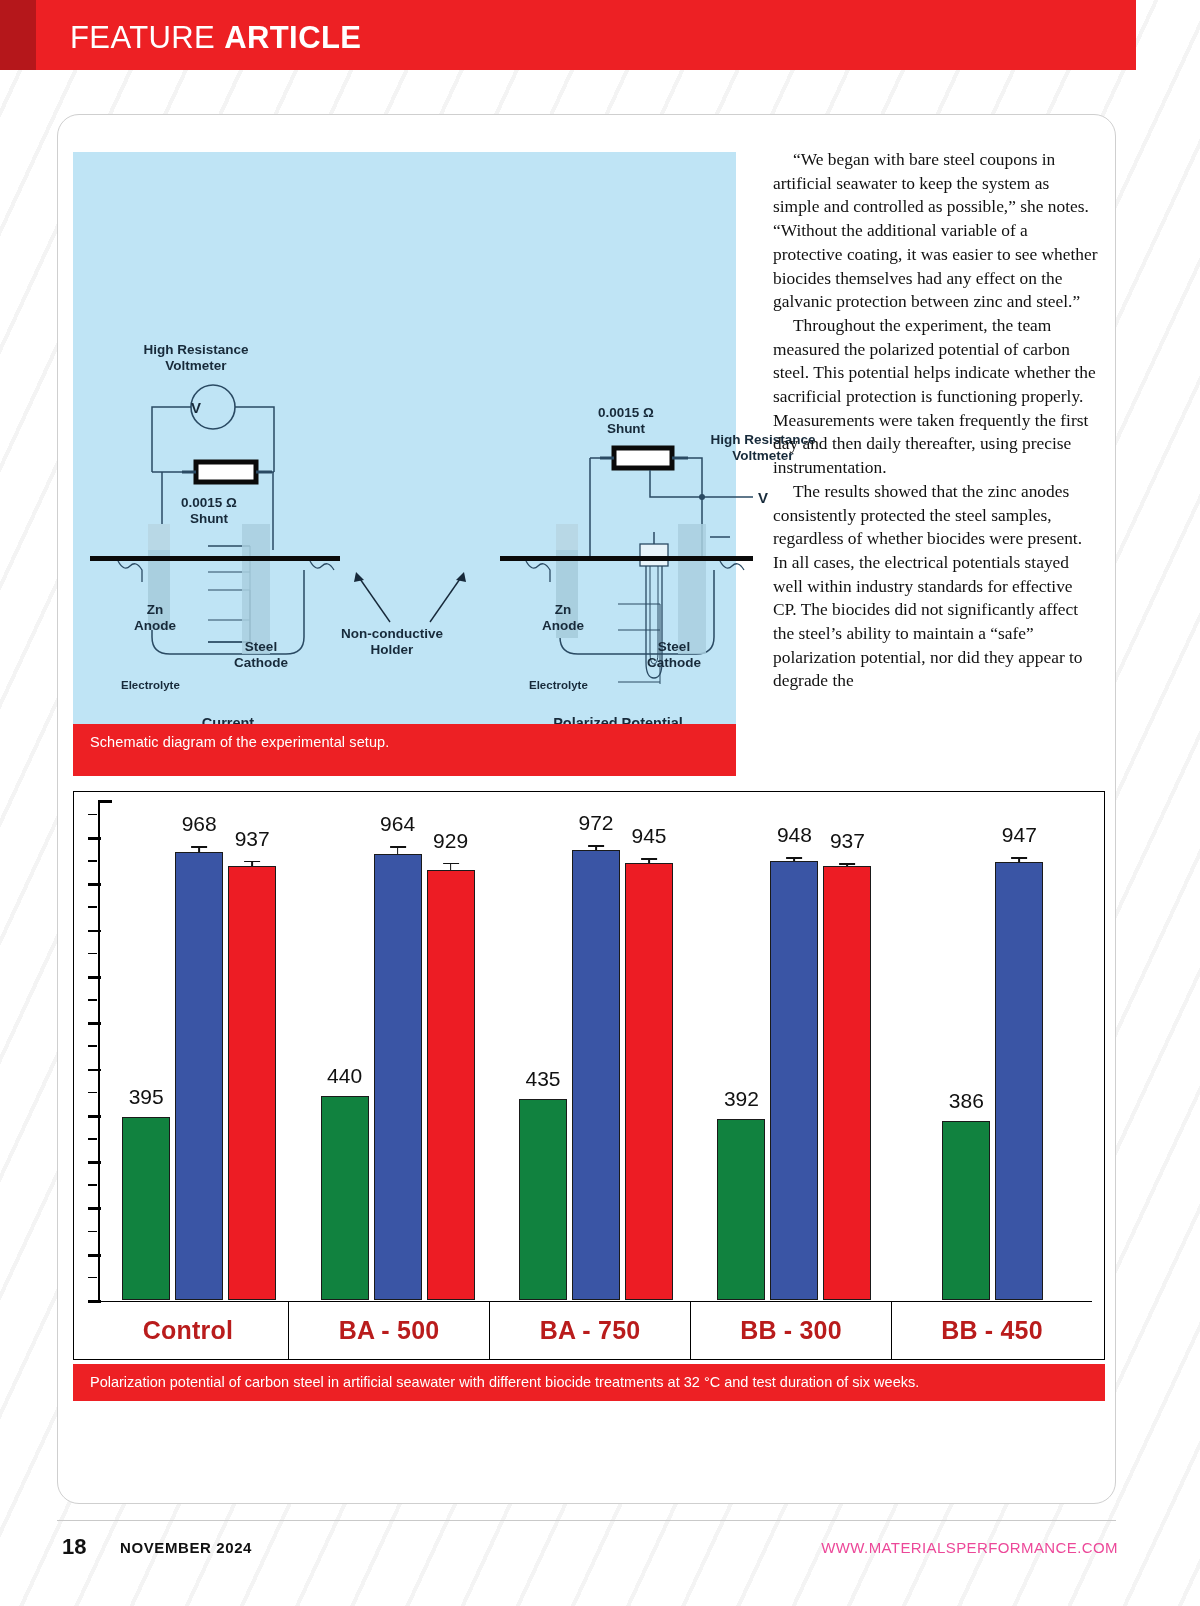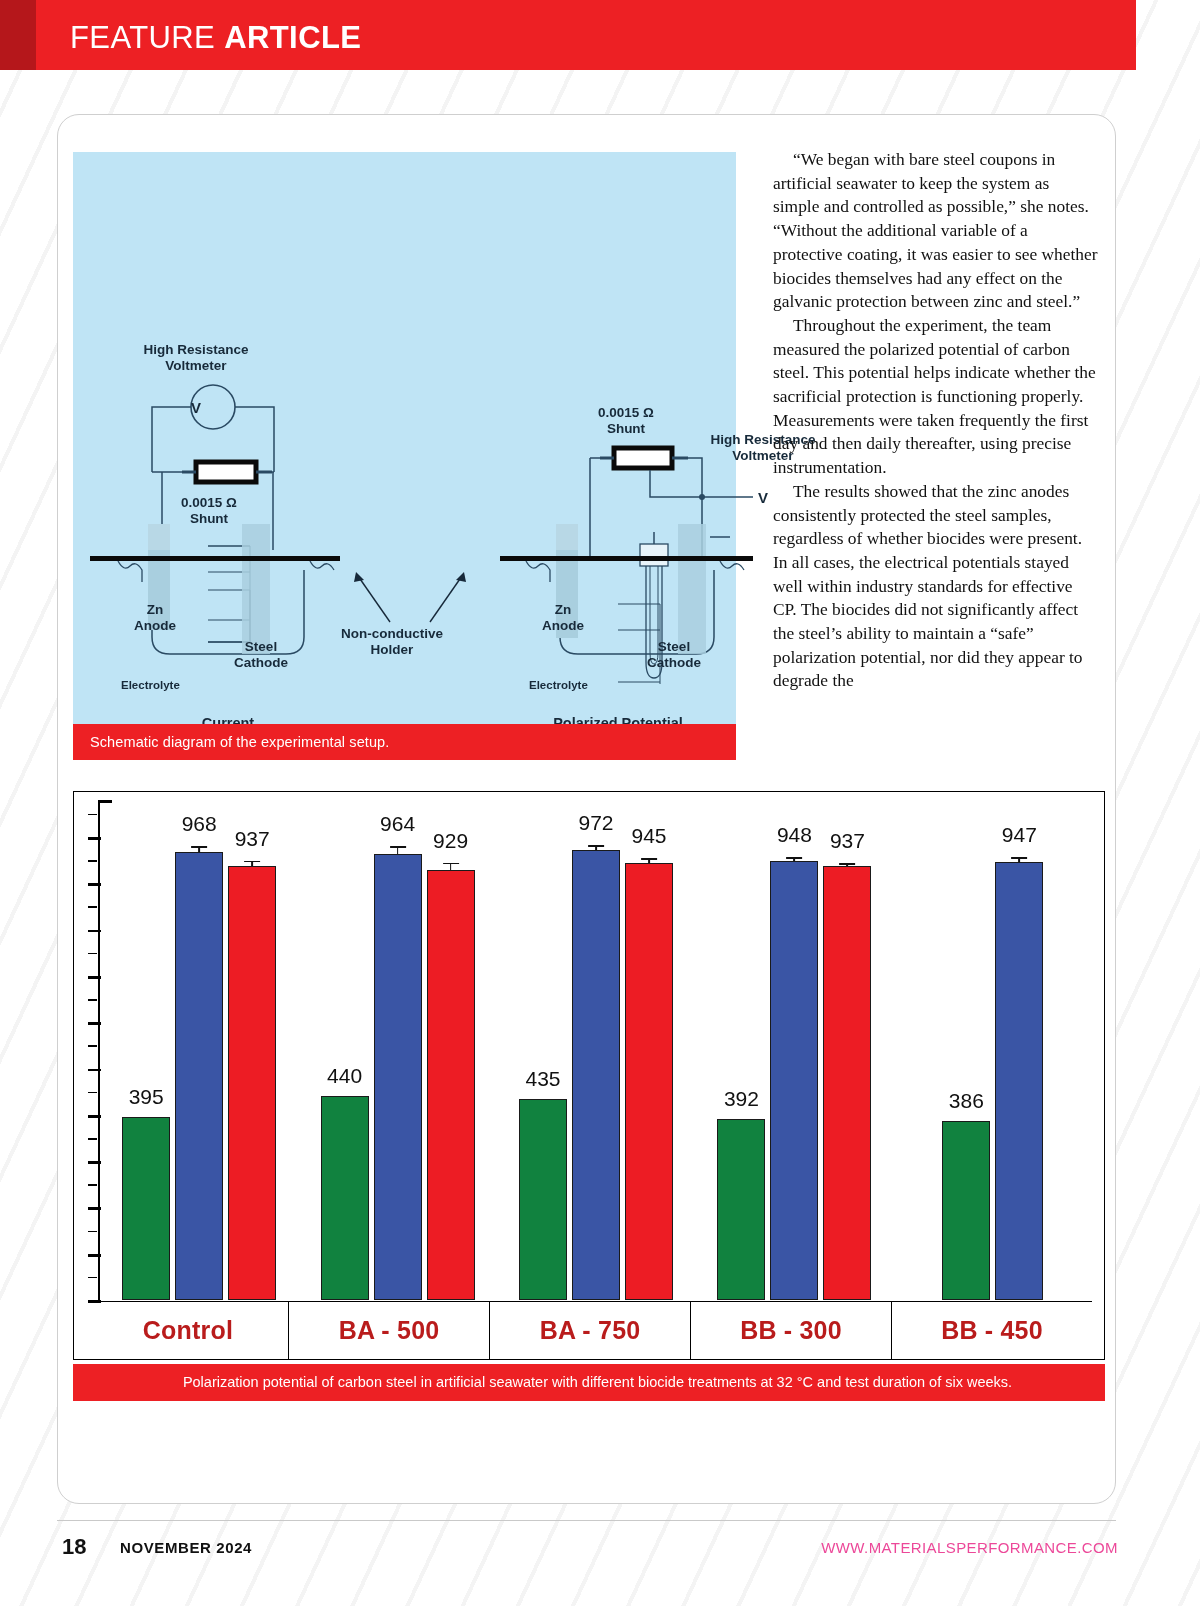--- a/index.html
+++ b/index.html
@@ -50,21 +50,21 @@
   .figure{
     position:absolute; left:73px; top:152px;
     width:663px; height:608px;
   }
   .schematic{
     position:absolute; left:0; top:0; width:663px; height:572px;
     background:#bfe4f5;
     padding-left:17px;
   }
   .fig-caption{
-    position:absolute; left:0; top:572px; width:663px; height:36px;
+    position:absolute; left:0; top:572px; width:663px; height:52px;
     background:#ed2024; color:#fff;
     font-size:14.5px; line-height:36px; padding-left:17px;
     white-space:nowrap; letter-spacing:.1px;
   }
 
   
   .article-col{
     position:absolute; left:773px; top:148px; width:325px;
     font-family:"Liberation Serif", serif;
     font-size:17.4px; line-height:23.7px;
@@ -145,21 +145,20 @@
     display:flex; align-items:center; justify-content:center;
     font-size:25px; font-weight:700; color:#b91c1c; letter-spacing:.2px;
   }
   .cat-cell:last-child{ border-right:none; }
 
   .chart-caption{
     position:absolute; left:0; top:573px; width:1032px; height:37px;
     background:#ed2024; color:#fff;
     font-size:14.5px; line-height:37px; padding-left:17px;
     white-space:nowrap;
-    text-align:center;
   }
 
   
   .footer-rule{
     position:absolute; left:57px; top:1520px; width:1059px; height:1px;
     background:#c9c9c9;
   }
   .footer-page{
     position:absolute; left:62px; top:1534px;
     font-size:22px; font-weight:700; color:#111;

